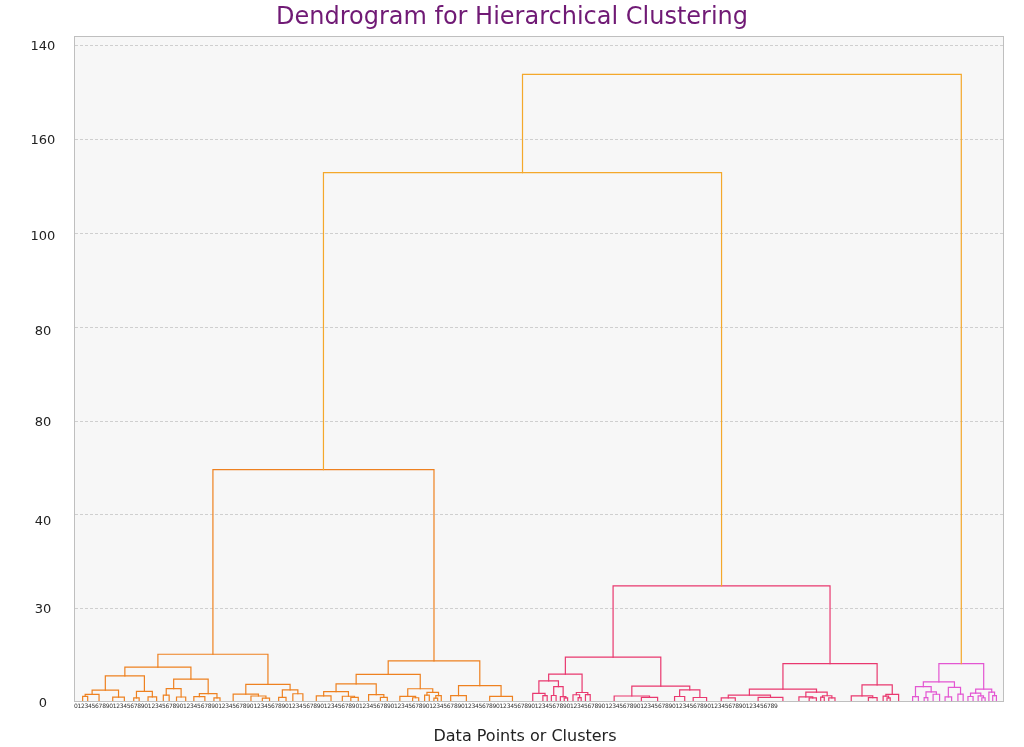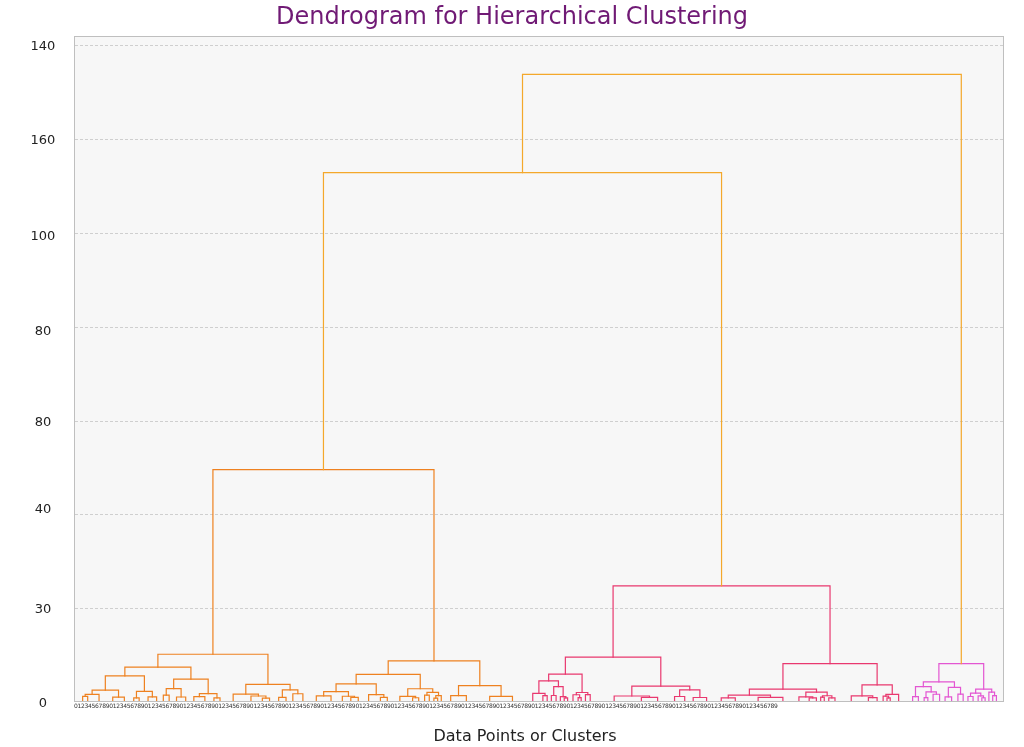--- a/index.html
+++ b/index.html
@@ -94,21 +94,21 @@
 <body>
 
 <div class="figure">
 
   <div class="title">Dendrogram for Hierarchical Clustering</div>
 
   <div class="ylabel">Distance (Ward's Linkage)</div>
 
   <div class="ytick" style="top:702px">0</div>
   <div class="ytick" style="top:608.2px">30</div>
-  <div class="ytick" style="top:508px">40</div>
+  <div class="ytick" style="top:520px">40</div>
   <div class="ytick" style="top:420.6px">80</div>
   <div class="ytick" style="top:330px">80</div>
   <div class="ytick" style="top:235px">100</div>
   <div class="ytick" style="top:139.2px">160</div>
   <div class="ytick" style="top:45.4px">140</div>
 
   <div class="plot-area">
 
     <div class="grid-line" style="top:571.2px"></div>
     <div class="grid-line" style="top:477.4px"></div>

